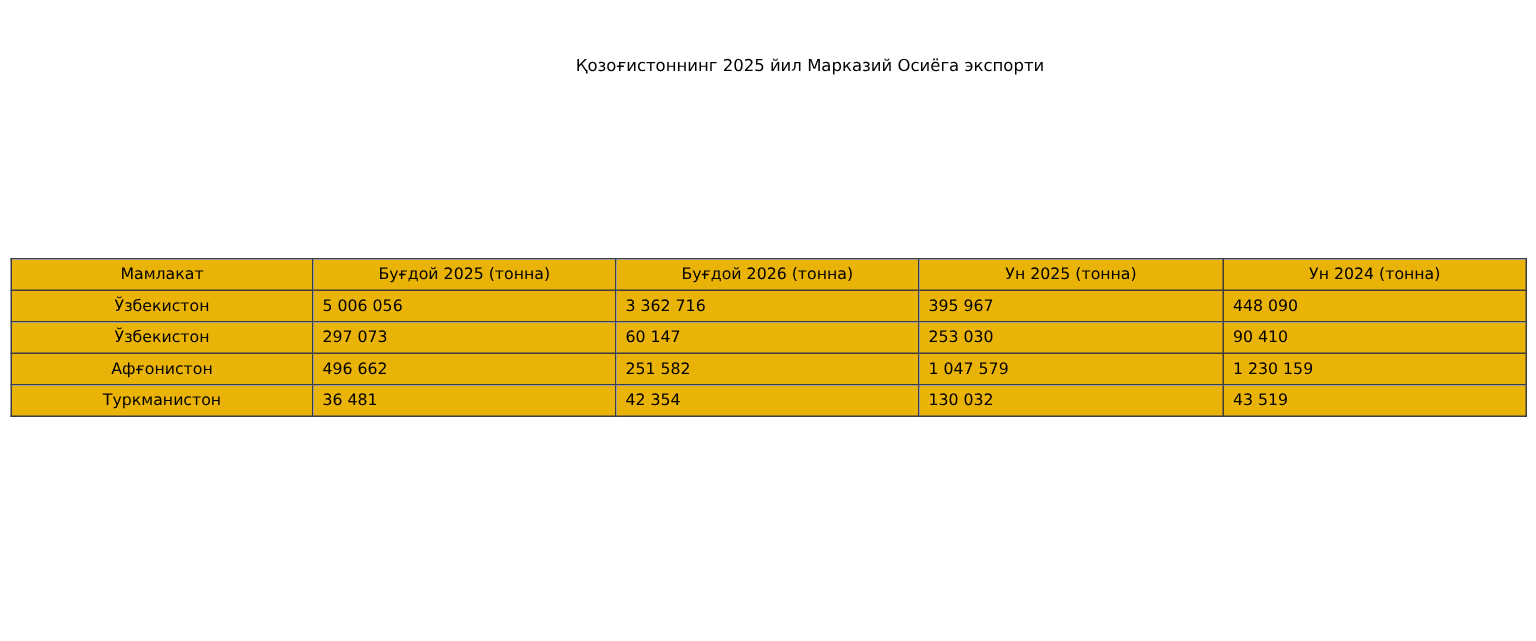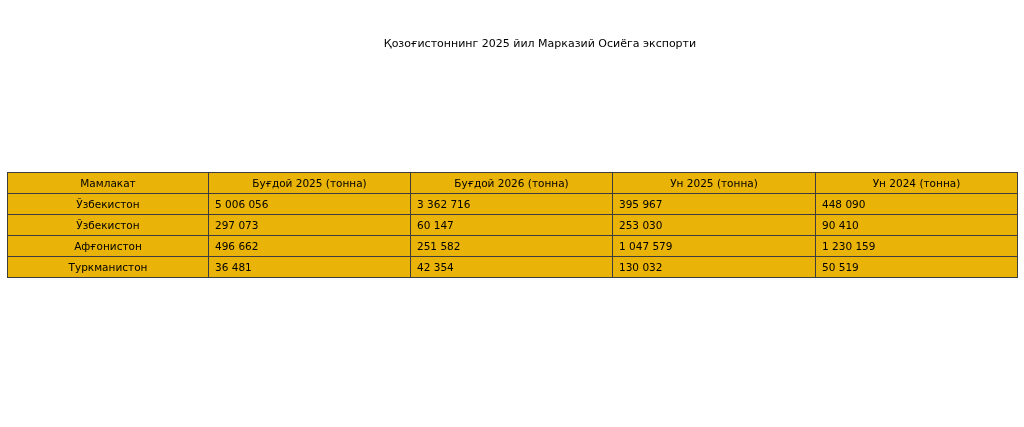--- a/index.html
+++ b/index.html
@@ -120,17 +120,17 @@
         <td class="value-cell">496 662</td>
         <td class="value-cell">251 582</td>
         <td class="value-cell">1 047 579</td>
         <td class="value-cell">1 230 159</td>
       </tr>
       <tr>
         <td class="country-cell">Туркманистон</td>
         <td class="value-cell">36 481</td>
         <td class="value-cell">42 354</td>
         <td class="value-cell">130 032</td>
-        <td class="value-cell">50 519</td>
+        <td class="value-cell">43 519</td>
       </tr>
     </tbody>
   </table>
 </div>
 
 </body></html>

